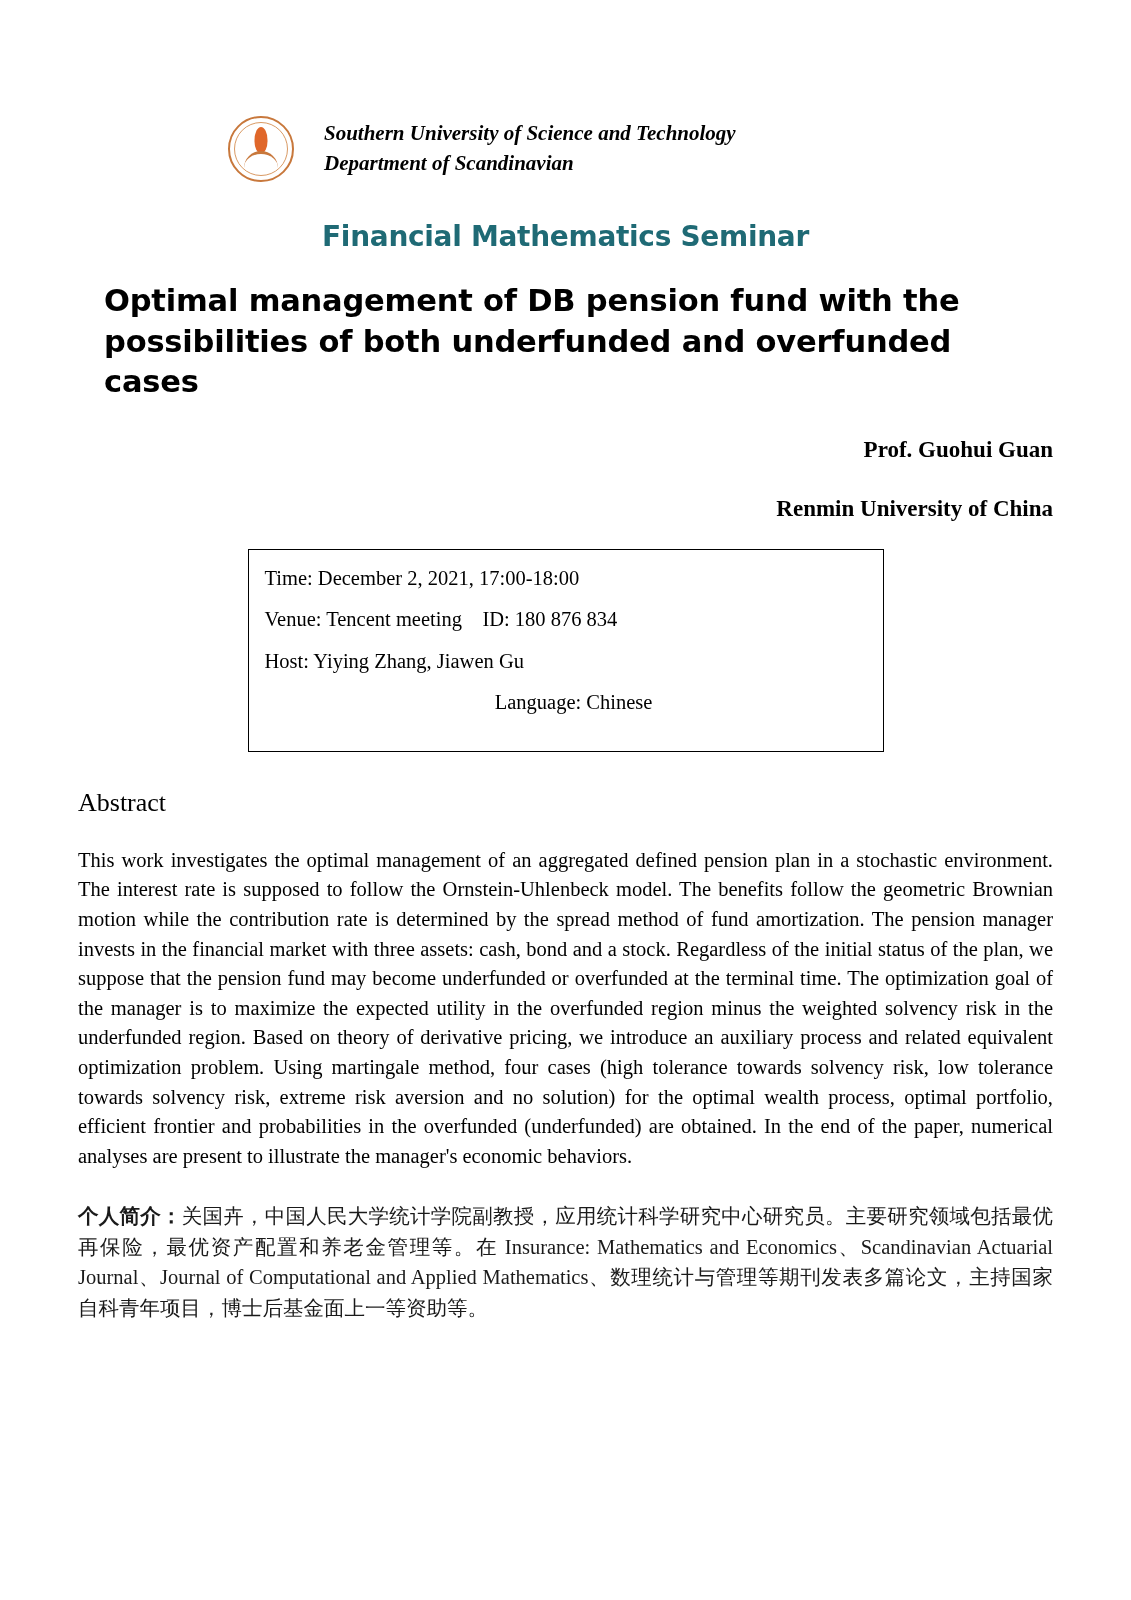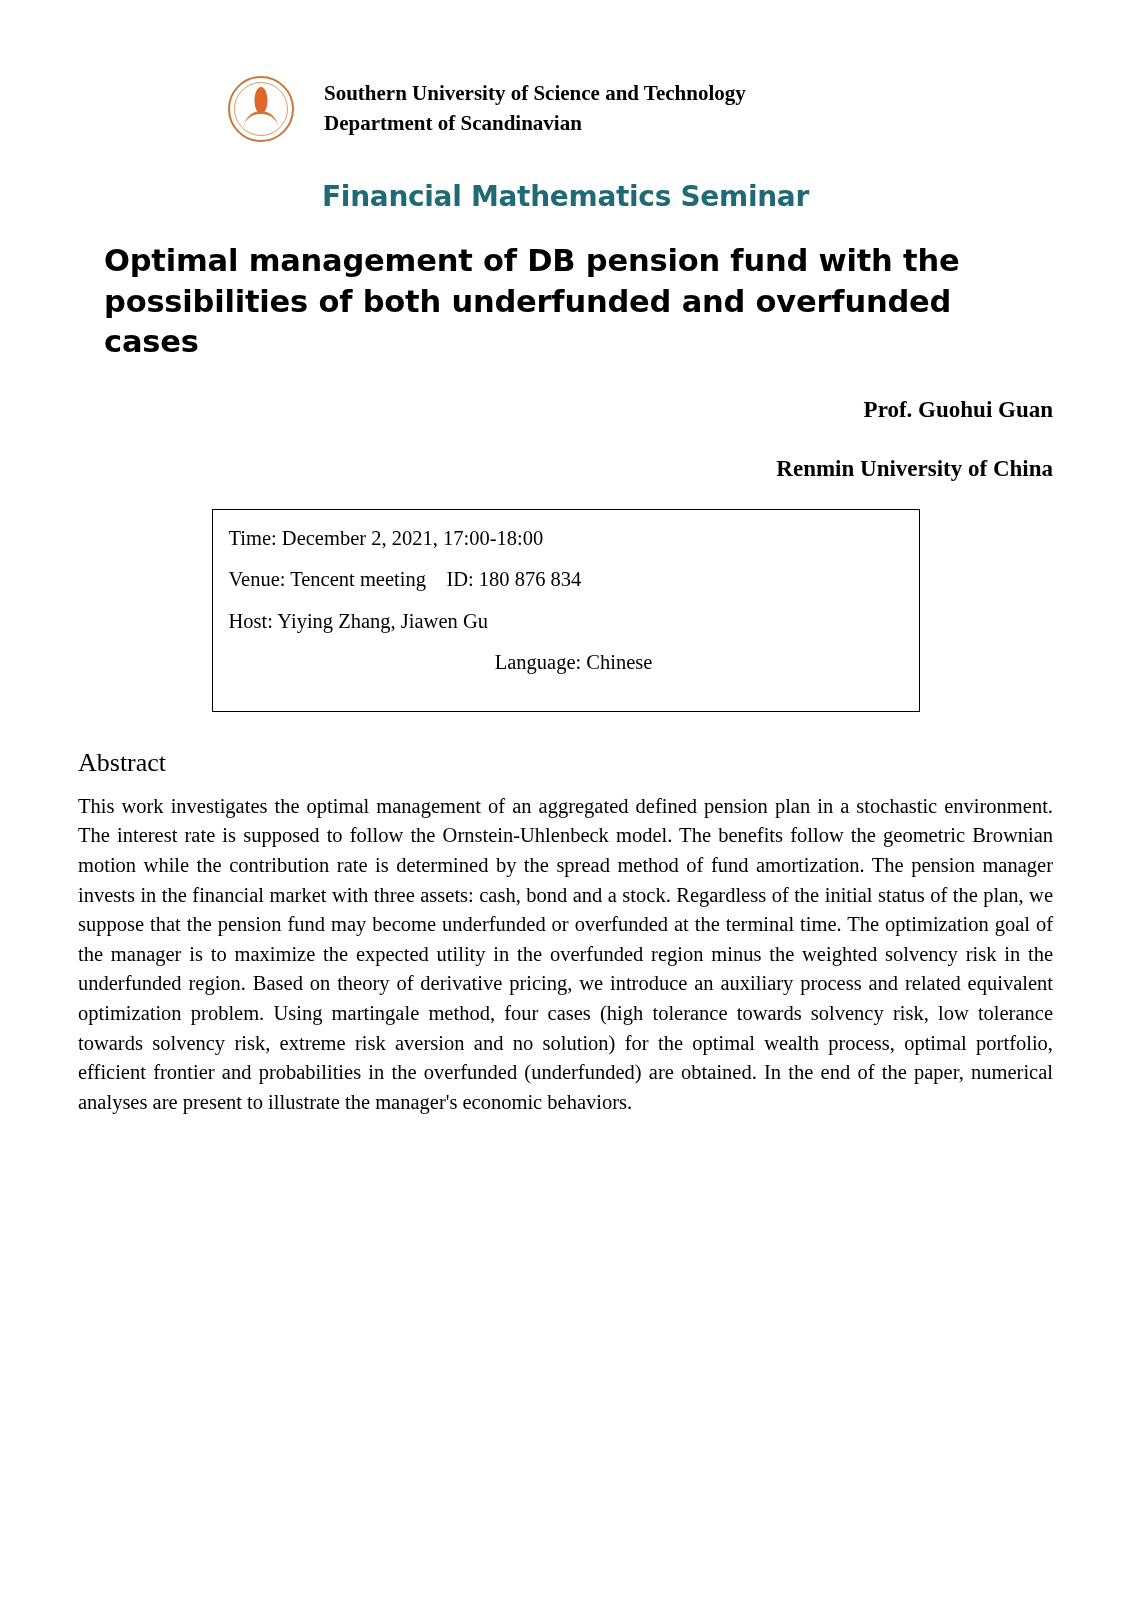--- a/index.html
+++ b/index.html
@@ -19,22 +19,23 @@
     width: 1131px;
     height: 1600px;
     box-sizing: border-box;
     padding: 0 78px;
   }
 
   
   .letterhead {
     display: flex;
     align-items: center;
-    padding-top: 76px;
+    padding-top: 116px;
     padding-left: 150px;
+    font-style: italic;
   }
   .logo {
     width: 62px;
     height: 62px;
     flex: 0 0 62px;
     border-radius: 50%;
     border: 2px solid #c8783c;
     position: relative;
     background: #ffffff;
     margin-right: 30px;
@@ -103,37 +104,37 @@
   .affiliation {
     text-align: right;
     font-weight: bold;
     font-size: 23px;
     margin-top: 33px;
   }
 
   
   .info-box {
     margin: 27px auto 0 auto;
-    width: 708px;
+    width: 636px;
     border: 1.5px solid #000;
     box-sizing: border-box;
     padding: 18px 0 20px 16px;
   }
   .info-line {
     font-size: 20.5px;
     line-height: 1.0;
     margin: 0 0 21px 0;
     white-space: pre;
   }
   .info-line:last-child { margin-bottom: 18px; text-align: center; }
 
   
   .abstract-heading {
     font-size: 26px;
-    margin: 36px 0 14px 0;
+    margin: 36px 0 28px 0;
   }
   .abstract-body {
     font-size: 20.5px;
     line-height: 1.445;
     text-align: justify;
     text-justify: inter-word;
     margin: 0;
   }
 
   
@@ -174,14 +175,15 @@
   <div class="info-box">
     <p class="info-line">Time: December 2, 2021, 17:00-18:00</p>
     <p class="info-line">Venue: Tencent meeting    ID: 180 876 834</p>
     <p class="info-line">Host: Yiying Zhang, Jiawen Gu</p>
     <p class="info-line">Language: Chinese</p>
   </div>
 
   <div class="abstract-heading">Abstract</div>
   <p class="abstract-body">This work investigates the optimal management of an aggregated defined pension plan in a stochastic environment. The interest rate is supposed to follow the Ornstein-Uhlenbeck model. The benefits follow the geometric Brownian motion while the contribution rate is determined by the spread method of fund amortization. The pension manager invests in the financial market with three assets: cash, bond and a stock.    Regardless of the initial status of the plan, we suppose that the pension fund may become underfunded or overfunded at the terminal time. The optimization goal of the manager is to maximize the expected utility in the overfunded region minus the weighted solvency risk in the underfunded region. Based on theory of derivative pricing, we introduce an auxiliary process and related equivalent optimization problem. Using martingale method, four cases (high tolerance towards solvency risk, low tolerance towards solvency risk, extreme risk aversion and no solution) for the optimal wealth process, optimal portfolio, efficient frontier and probabilities in the overfunded (underfunded) are obtained. In the end of the paper, numerical analyses are present to illustrate the manager's economic behaviors.</p>
 
+  <p class="bio"><span class="bio-label">个人简介：</span><span>关国卉，中国人民大学统计学院副教授，应用统计科学研究中心研究员。主要研究领域包括最优再保险，最优资产配置和养老金管理等。在 Insurance: Mathematics and Economics、Scandinavian Actuarial Journal、Journal of Computational and Applied Mathematics、数理统计与管理等期刊发表多篇论文，主持国家自科青年项目，博士后基金面上一等资助等。</span></p>
 
 </div>
 
 </body></html>

